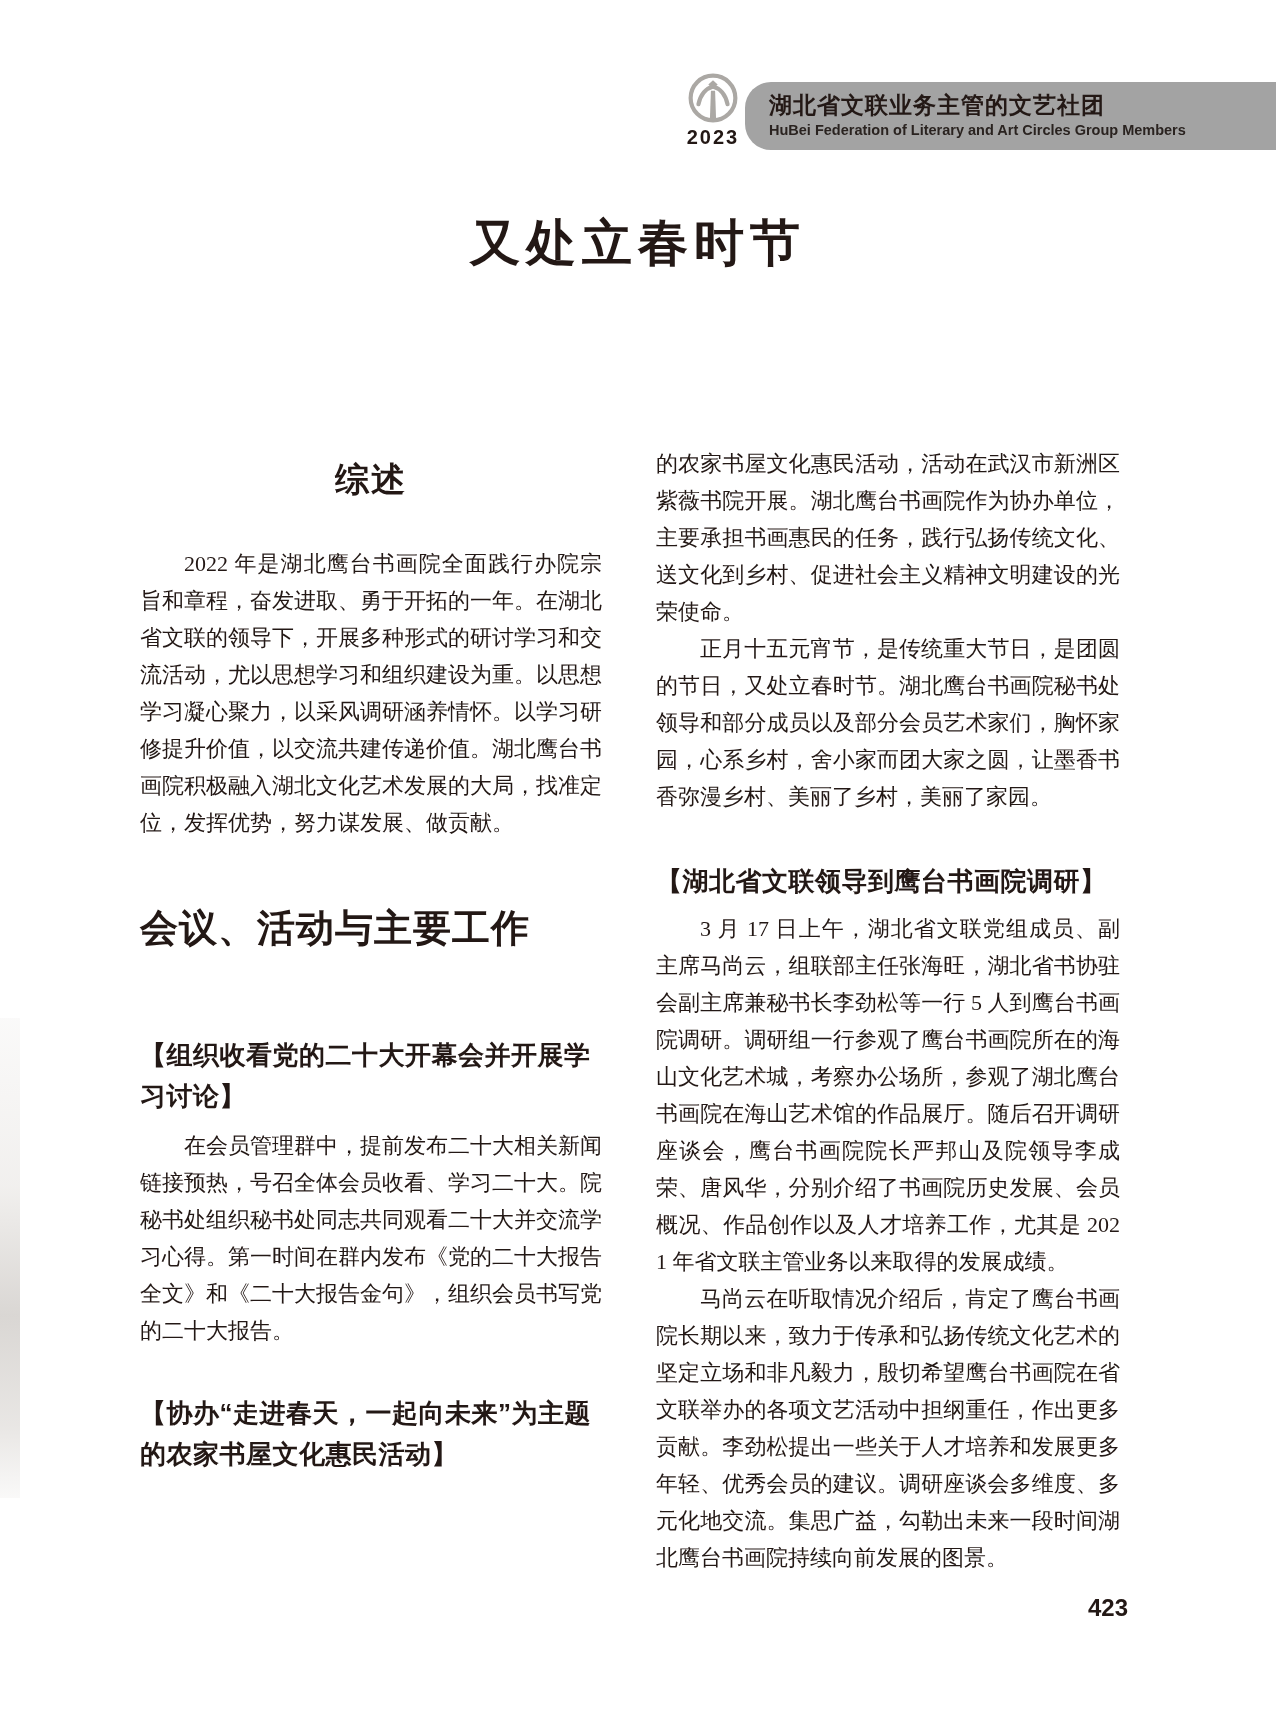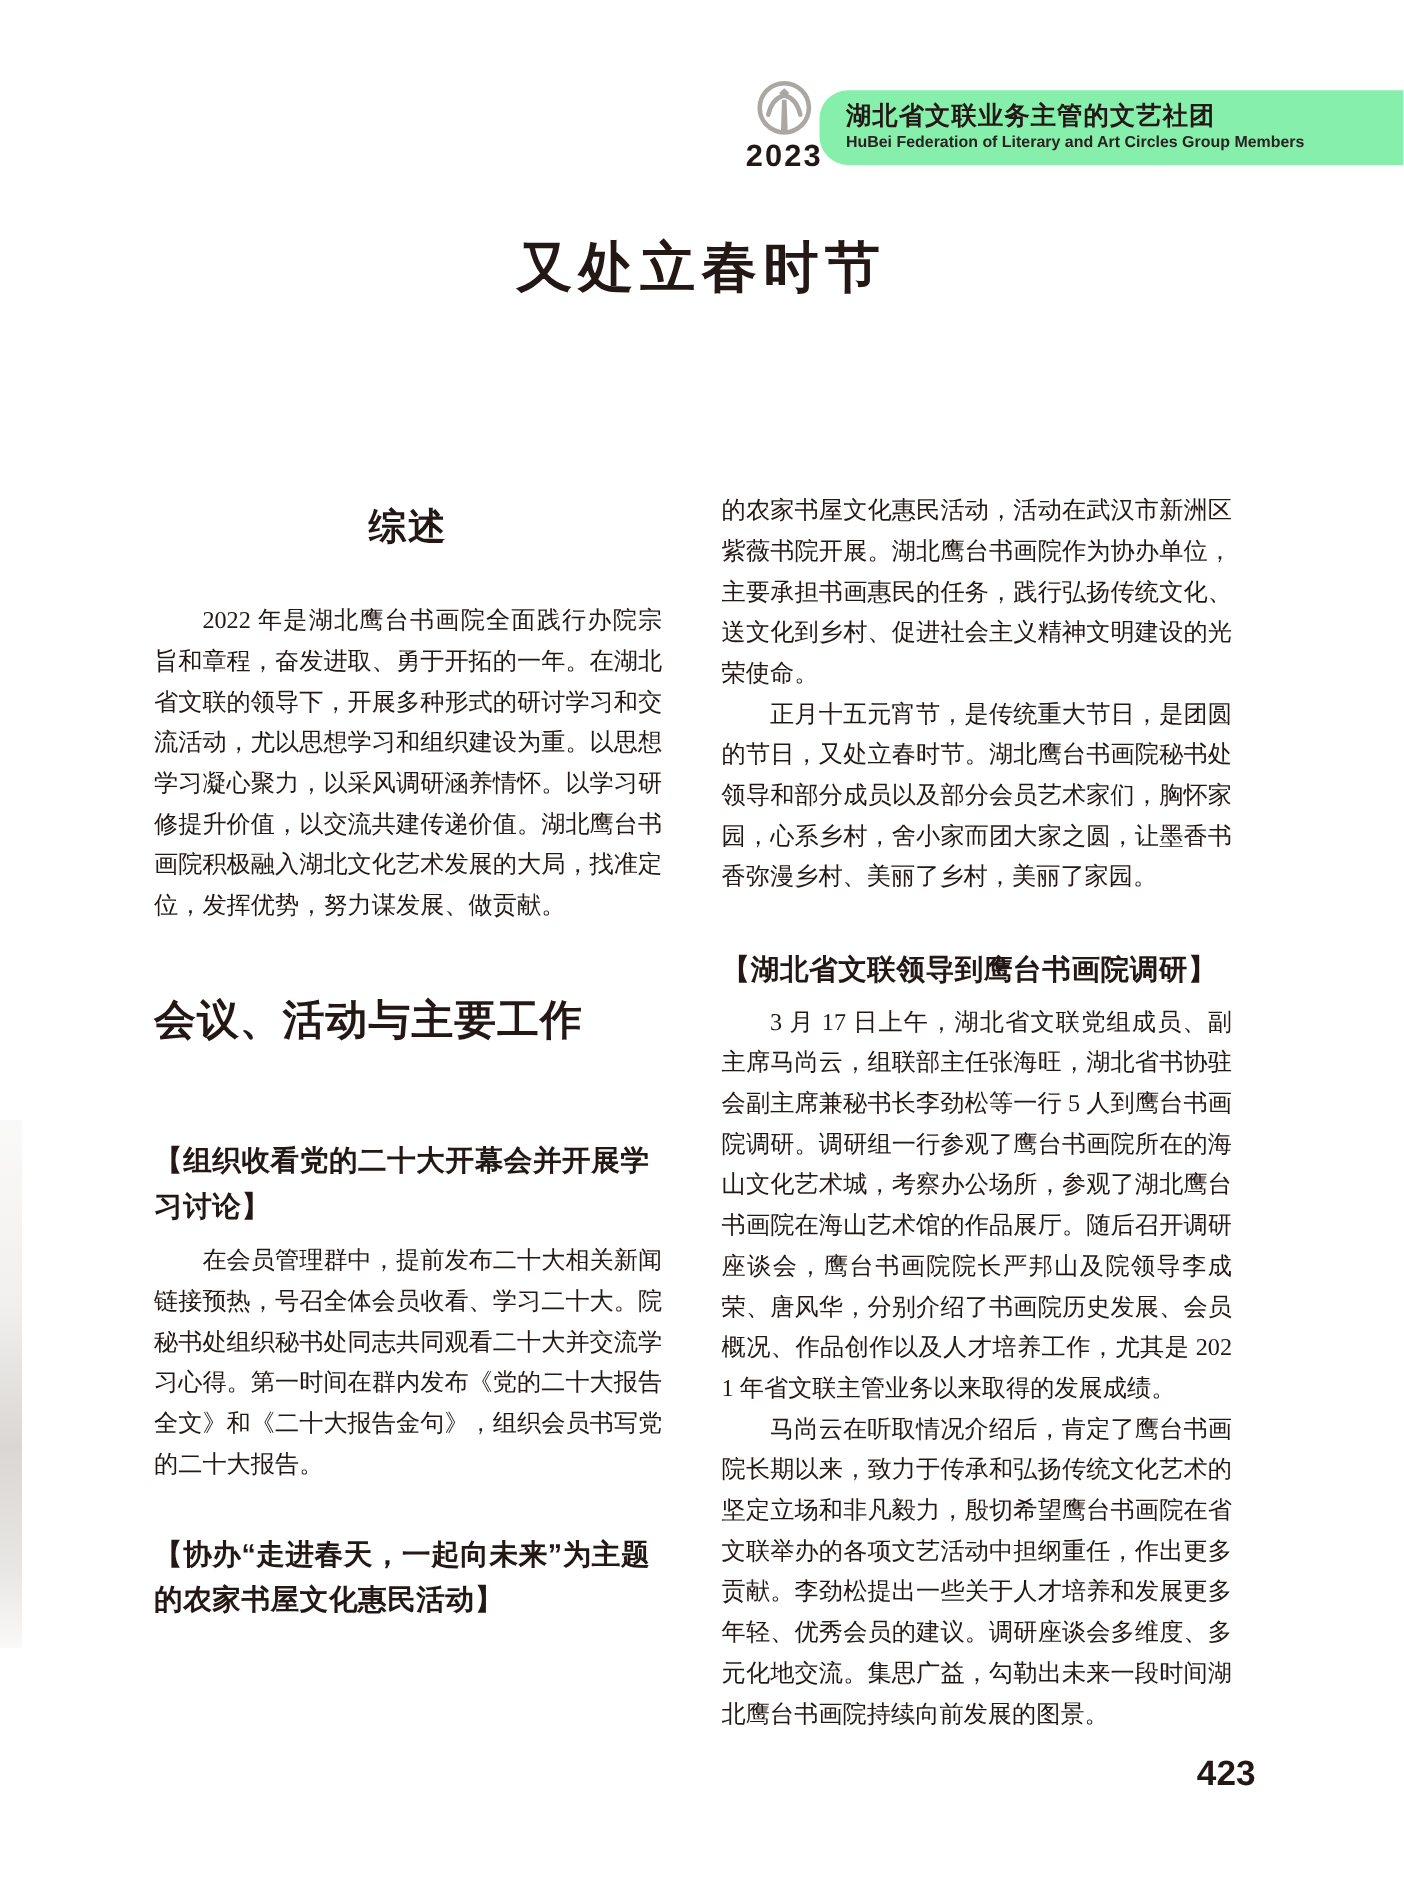--- a/index.html
+++ b/index.html
@@ -7,24 +7,24 @@
     width:1276px;height:1719px;position:relative;background:#ffffff;
     font-family:"Liberation Serif","DejaVu Serif",serif;
     color:#231815;overflow:hidden;
   }
   .page{position:absolute;inset:0;}
 
   
   .logo-block{position:absolute;left:676px;top:72px;width:74px;text-align:center;}
   .logo-block svg{display:block;margin:0 auto;}
   .logo-year{font-family:"Liberation Sans","DejaVu Sans",sans-serif;font-weight:bold;
-    font-size:28px;letter-spacing:2px;color:#231815;margin-top:2px;}
+    font-size:20px;letter-spacing:2px;color:#231815;margin-top:2px;}
   .header-band{
     position:absolute;left:745px;top:82px;right:0;height:68px;
-    background:#86efac;border-radius:26px 0 0 26px;
+    background:#a3a3a3;border-radius:26px 0 0 26px;
     padding:9px 10px 0 24px;box-sizing:border-box;
   }
   .band-cn{font-family:"Liberation Sans","DejaVu Sans",sans-serif;font-weight:bold;
     font-size:23px;line-height:28px;color:#231815;letter-spacing:1px;}
   .band-en{font-family:Liberation Sans, sans-serif;font-weight:600;
     font-size:14.5px;line-height:22px;color:#2a2320;}
 
   
   .doc-title{
     position:absolute;left:0;top:210px;width:100%;margin:0;text-align:center;
@@ -56,21 +56,21 @@
     margin:84px 0 10px 0;letter-spacing:0.5px;
   }
   .h-section.tight{margin-top:44px;}
   .h-section.right-first{margin-top:46px;margin-bottom:8px;}
   .sp-top{margin-top:8px;}
 
   
   .page-number{
     position:absolute;left:1088px;top:1594px;
     font-family:"Liberation Sans","DejaVu Sans",sans-serif;
-    font-weight:bold;font-size:32px;color:#231815;
+    font-weight:bold;font-size:24px;color:#231815;
   }
   .edge-artifact{
     position:absolute;left:0;top:1018px;width:20px;height:480px;
     background:linear-gradient(to bottom,
       rgba(236,234,232,0.25) 0%,
       rgba(230,227,224,0.55) 35%,
       rgba(205,201,197,0.75) 62%,
       rgba(214,210,206,0.55) 85%,
       rgba(228,225,222,0.2) 100%);
   }

